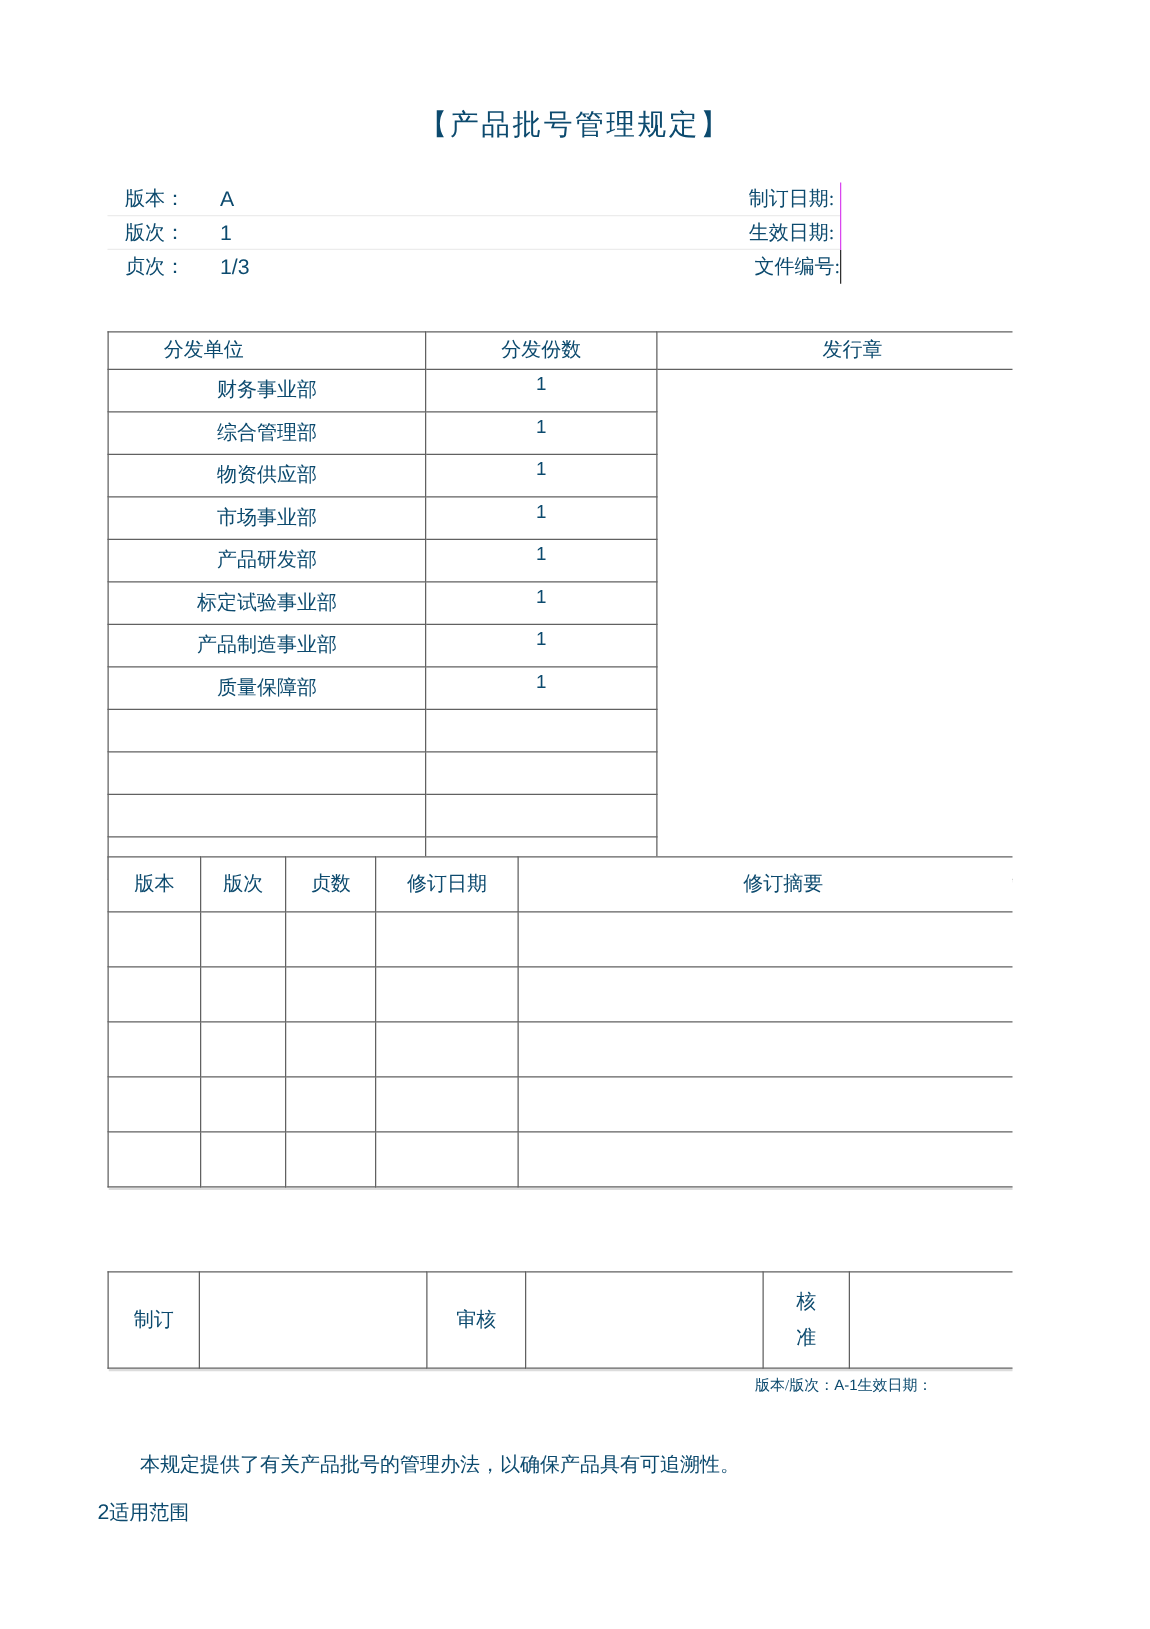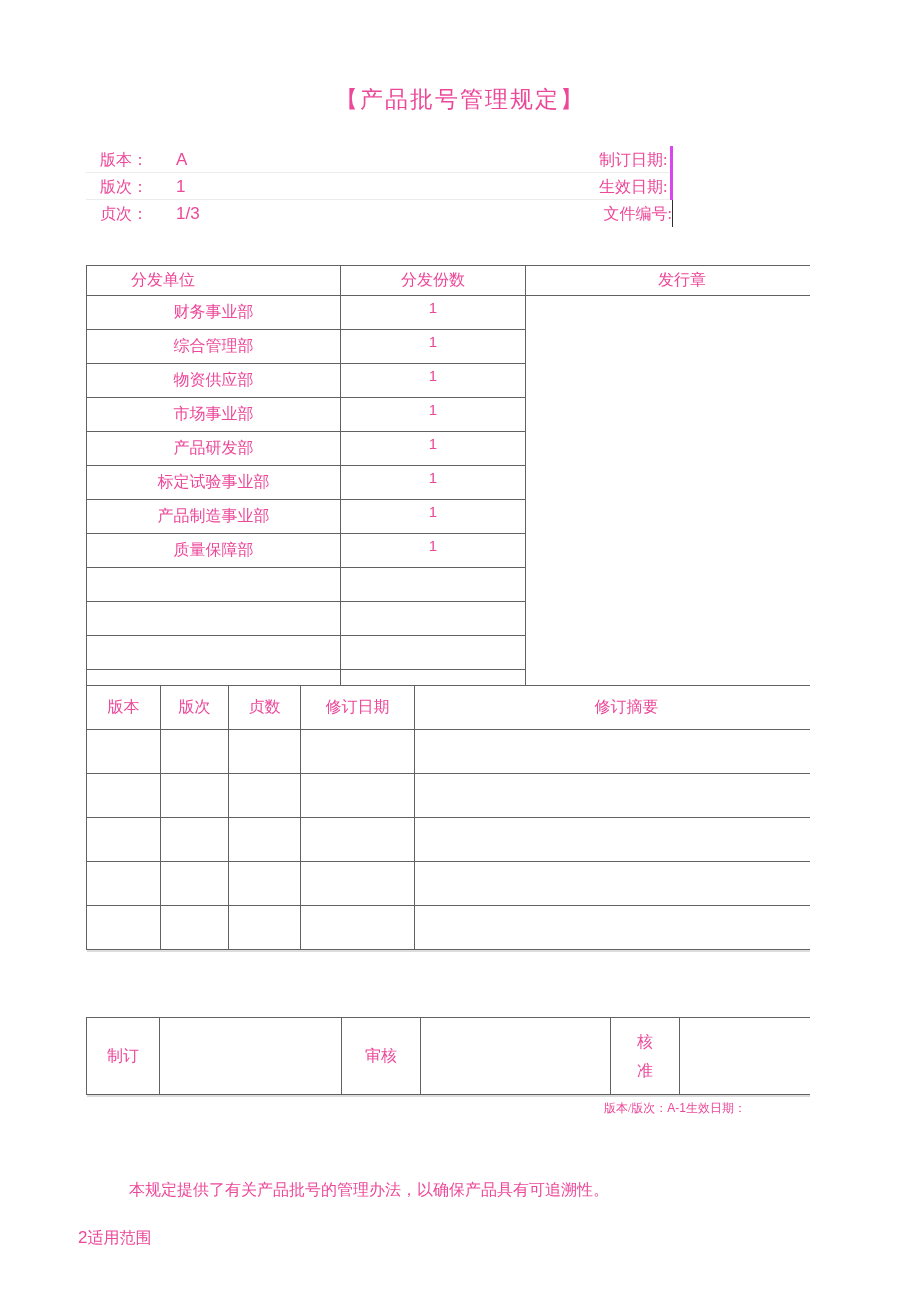--- a/index.html
+++ b/index.html
@@ -1,38 +1,38 @@
 <!DOCTYPE html>
 <html><head>
 <meta charset="utf-8">
 <style>
   html,body { margin:0; padding:0; background:#ffffff; }
   .page {
     position:relative; width:810px; height:1303px; background:#ffffff;
-    font-family:"Liberation Serif","DejaVu Serif",serif; color:#ec4899; overflow:hidden;
+    font-family:"Liberation Serif","DejaVu Serif",serif; color:#0c4a6e; overflow:hidden;
   }
   .sans { font-family:"Liberation Sans","DejaVu Sans",sans-serif; }
 
   .doc-title {
     position:absolute; top:84px; left:0; width:920px; margin:0;
     text-align:center; font-size:23px; font-weight:normal; letter-spacing:2px;
   }
 
   
   .meta-left { position:absolute; left:88px; top:146px; }
   .meta-row { height:27px; line-height:27px; font-size:16px; display:flex; white-space:nowrap; }
   .meta-label { width:76px;margin-left:12px; }
   .meta-value { font-size:17px; }
 
   .hr-faint { position:absolute; left:86px; width:586px; height:1px; background:#ececec; }
   .hr-1 { top:172px; }
   .hr-2 { top:199px; }
 
   .meta-right { position:absolute; left:599px; top:146px; width:74px; }
-  .mr-group  { border-right:3px solid #d946ef; }
+  .mr-group  { border-right:1px solid #d946ef; }
   .mr-single { border-right:1px solid #2f2f2f;text-align:right; }
   .mr-row { height:27px; line-height:27px; font-size:16px; white-space:nowrap; }
 
   
   table { border-collapse:collapse; table-layout:fixed; position:absolute; left:86px; background:#fff; }
   th, td {
     border:1px solid #616161; padding:0; font-weight:normal; font-size:16px;
     text-align:center; vertical-align:middle; overflow:hidden;
   }
   .t1 { top:265px; width:752px; box-shadow:1px 2px 0 #dcdcdc; }
@@ -47,22 +47,22 @@
   .t2 { top:685px; width:752px; box-shadow:1px 2px 0 #dcdcdc; }
   .t2 th { height:43px; }
   .t2 td { height:43px; }
 
   .t3 { top:1017px; width:752px; box-shadow:1px 2px 0 #dcdcdc; }
   .t3 th, .t3 td { height:76px; }
   .vert { display:inline-block; width:18px; line-height:29px; word-break:break-all; }
 
   .footer-note { position:absolute; left:604px; top:1100px; font-size:12px; white-space:nowrap; }
 
-  .body-paragraph { position:absolute; left:112px; top:1162px; margin:17px; font-size:16px; line-height:21px; white-space:nowrap; }
-  .section-heading { position:absolute; left:78px; top:1228px; font-size:16px; white-space:nowrap; }
+  .body-paragraph { position:absolute; left:112px; top:1162px; margin:0; font-size:16px; line-height:21px; white-space:nowrap; }
+  .section-heading { position:absolute; left:78px; top:1200px; font-size:16px; white-space:nowrap; }
   .section-heading .num { font-size:17px; }
 </style>
 </head>
 <body>
 
 <div class="page">
 
   <h1 class="doc-title">【产品批号管理规定】</h1>
 
   <div class="meta-left">

